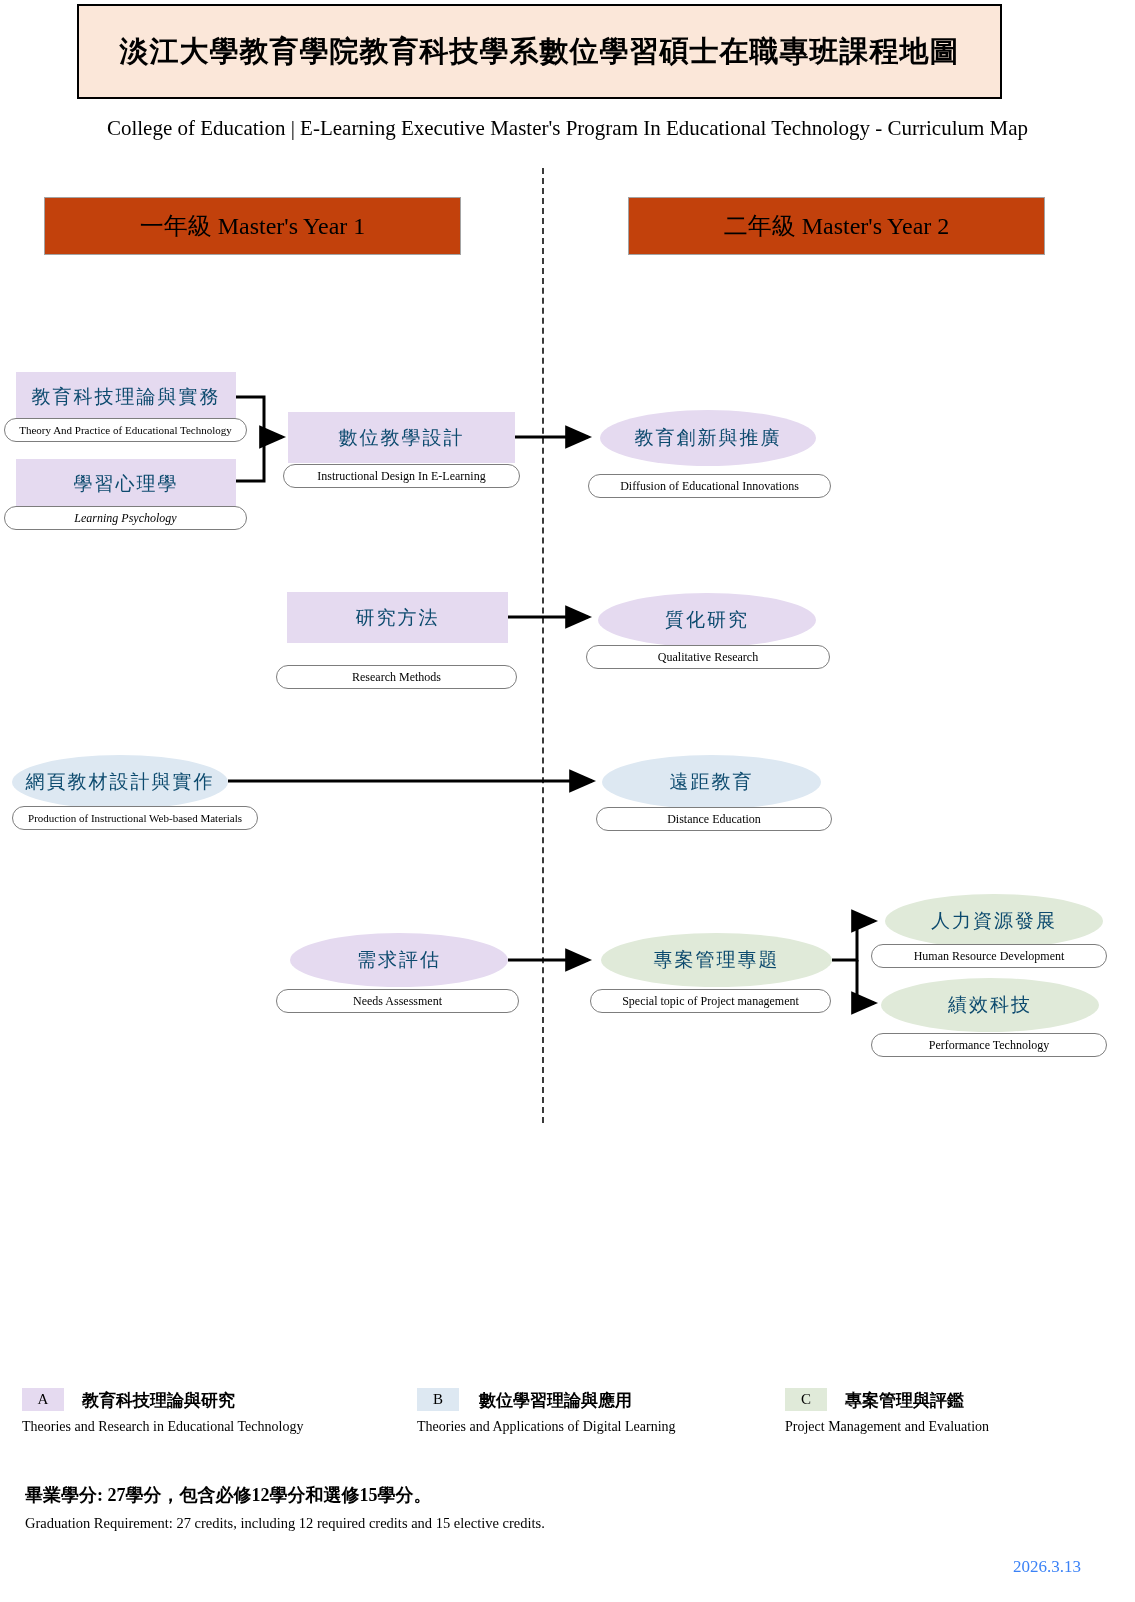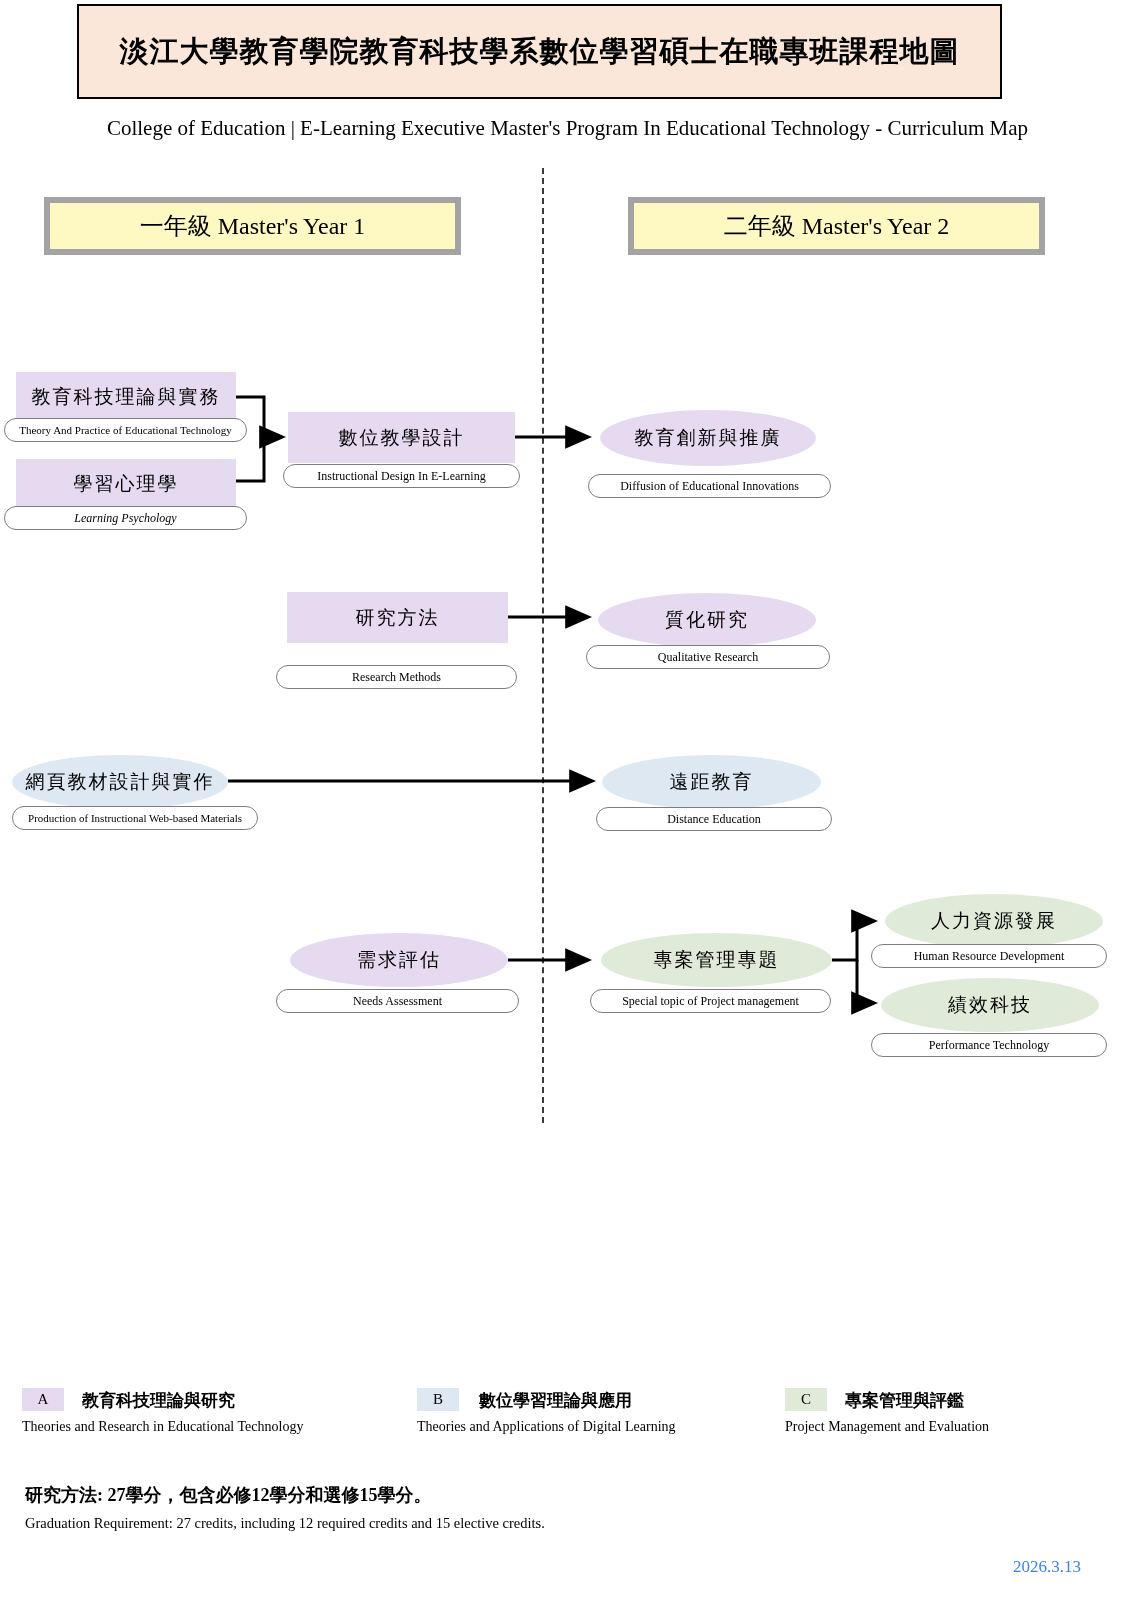--- a/index.html
+++ b/index.html
@@ -32,35 +32,35 @@
 
   
   .divider{
     position:absolute;left:542px;top:168px;width:0;height:955px;
     border-left:2px dashed #3a3a3a;
   }
 
   
   .year-box{
     position:absolute;height:58px;
-    background:#fef9c3;border:6px solid #a3a3a3;
+    background:#c2410c;border:1px solid #a3a3a3;
     display:flex;align-items:center;justify-content:center;
     box-sizing:border-box;font-size:24px;white-space:nowrap;
   }
   #year1{left:44px;top:197px;width:417px;}
   #year2{left:628px;top:197px;width:417px;}
 
   
   .node{position:absolute;}
   .node .shape{
     position:absolute;left:0;top:0;
     display:flex;align-items:center;justify-content:center;
     box-sizing:border-box;
     font-size:19px;letter-spacing:2px;white-space:nowrap;
-    color:#000000;
+    color:#0c4a6e;
   }
   .shape.rect{border-radius:0;}
   .shape.ellipse{border-radius:50%;}
   .c-purple{background:#e5daf0;}
   .c-blue{background:#dde8f2;}
   .c-green{background:#e0ead9;}
 
   .en-label{
     position:absolute;
     height:24px;border:1px solid #7d7d7d;border-radius:12px;
@@ -221,17 +221,17 @@
     </div>
 
     <div class="legend-item" id="leg2">
       <span class="legend-chip" style="background:#e0ead9;">C</span>
       <span class="legend-zh" style="left:60px;">專案管理與評鑑</span>
       <span class="legend-en">Project Management and Evaluation</span>
     </div>
 
   </div>
 
-  <div class="grad-zh">研究方法: 27學分，包含必修12學分和選修15學分。</div>
+  <div class="grad-zh">畢業學分: 27學分，包含必修12學分和選修15學分。</div>
   <div class="grad-en">Graduation Requirement: 27 credits, including 12 required credits and 15 elective credits.</div>
   <div class="datestamp">2026.3.13</div>
 
 </div>
 
 </body></html>

